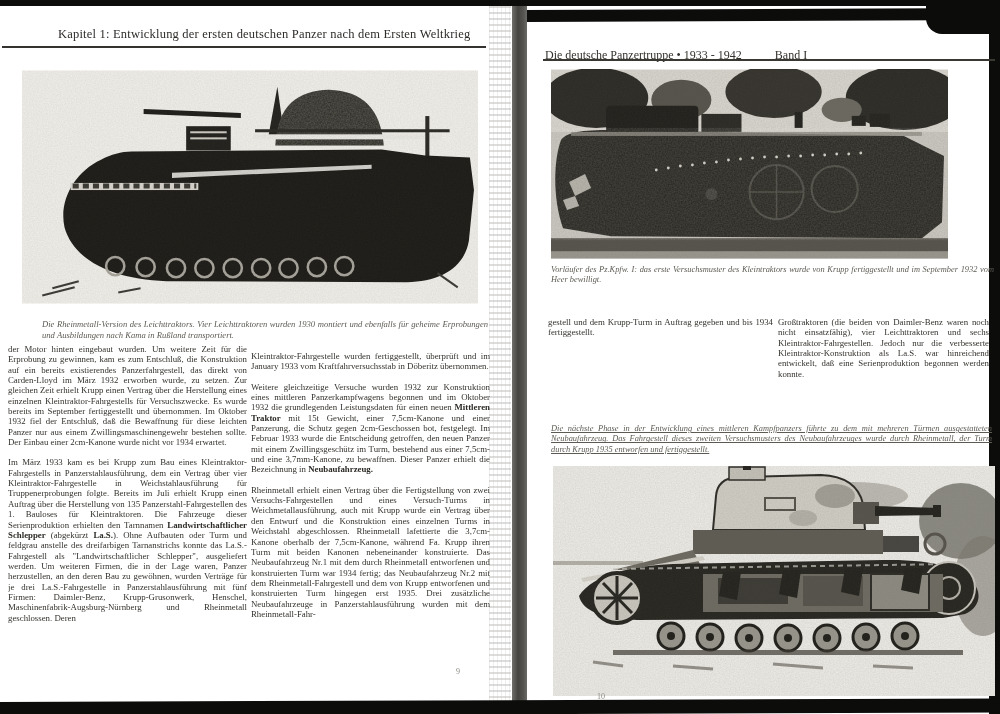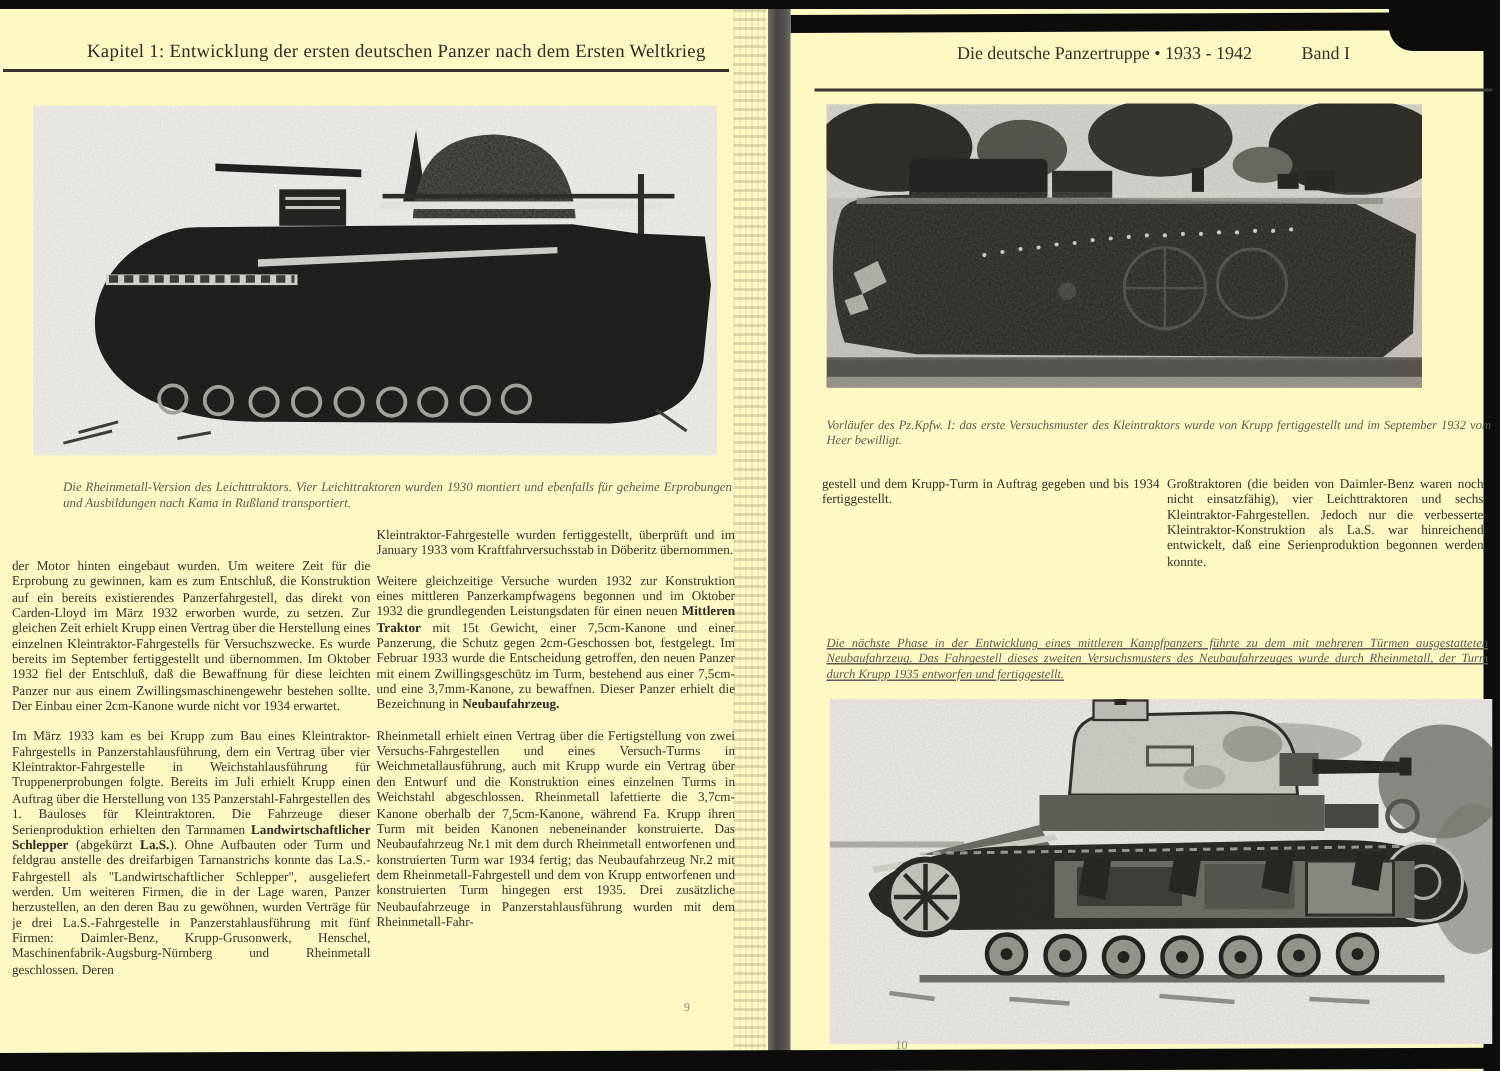--- a/index.html
+++ b/index.html
@@ -1,18 +1,18 @@
 <!DOCTYPE html>
 <html><head>
 <meta charset="utf-8">
 <style>
   html,body { margin:0; padding:0; background:#d9d7d2; }
   #scan {
     position:relative; width:1000px; height:714px; overflow:hidden;
-    background:#fef9c3; font-family:"Liberation Serif", serif;
+    background:#ffffff; font-family:"Liberation Serif", serif;
   }
   
   .edge { position:absolute; background:#0c0c0b; }
   .edge-top    { left:0; top:0; width:1000px; height:6px; }
   .rp-topbar   { left:527px; top:9px; width:473px; height:12px; transform:rotate(-0.25deg); }
   .rp-corner   { left:926px; top:0; width:74px; height:34px; border-radius:0 0 0 16px; }
   .edge-bottom { left:-4px; top:702px; width:1010px; height:14px; transform:rotate(-0.2deg); transform-origin:left center; }
   .edge-right  { left:989px; top:16px; width:11px; height:700px; }
   .gutter-noise {
     position:absolute; left:489px; top:6px; width:22px; height:696px; opacity:.5;
@@ -26,33 +26,33 @@
   
   .lp-header { position:absolute; left:58px; top:27px; font-size:12.5px; color:#2e2c29; letter-spacing:.2px; white-space:nowrap; }
   .lp-rule   { position:absolute; left:2px;  top:46px; width:484px; height:2px; background:#35332f; }
   .lp-photo  { position:absolute; left:22px; top:70px; width:456px; height:234px; }
   .lp-caption{ position:absolute; left:30px; top:307px; width:446px; margin:12px;
                font-style:italic; font-size:8.6px; line-height:10.6px; color:#5d5a53; text-align:justify; }
   .bodycol { position:absolute; font-size:8.8px; line-height:10.35px; text-align:justify;
              color:#34322d; overflow:hidden; }
   .bodycol p { margin:0 0 10px 0; }
   .bodycol b { font-weight:bold; color:#2c2a26; }
-  .lp-col1 { left:8px;   top:372px; width:239px; height:314px; }
+  .lp-col1 { left:8px;   top:344px; width:239px; height:314px; }
   .lp-col2 { left:251px; top:351px; width:239px; height:314px; }
   .pagenum { position:absolute; font-size:8px; color:#8d8a83; }
   .lp-num  { left:456px; top:667px; }
   
-  .rp-header { position:absolute; left:545px; top:28px; width:448px; text-align:center;
+  .rp-header { position:absolute; left:545px; top:48px; width:448px; text-align:left;
                font-size:12px; color:#33312c; white-space:nowrap; }
   .rp-header .band { margin-left:30px; }
   .rp-rule   { position:absolute; left:543px; top:59px; width:452px; height:2px; background:#3a3833; }
   .rp-photo-top { position:absolute; left:551px; top:69px; width:397px; height:190px; }
   .rp-caption { position:absolute; margin:0; font-style:italic; font-size:8.4px;
                 line-height:10.4px; color:#5d5a53; text-align:justify; }
-  .rp-caption-top { left:551px; top:279px; width:443px; }
+  .rp-caption-top { left:551px; top:265px; width:443px; }
   .rp-col1 { left:548px; top:317px; width:225px; height:94px; }
   .rp-col2 { left:778px; top:317px; width:211px; height:94px; }
   .rp-caption-mid { left:551px; top:424px; width:441px;text-decoration:underline; }
   .rp-photo-bottom { position:absolute; left:553px; top:466px; width:442px; height:230px; }
   .rp-num { left:597px; top:692px; }
 </style>
 </head>
 <body>
 
 <div id="scan">

